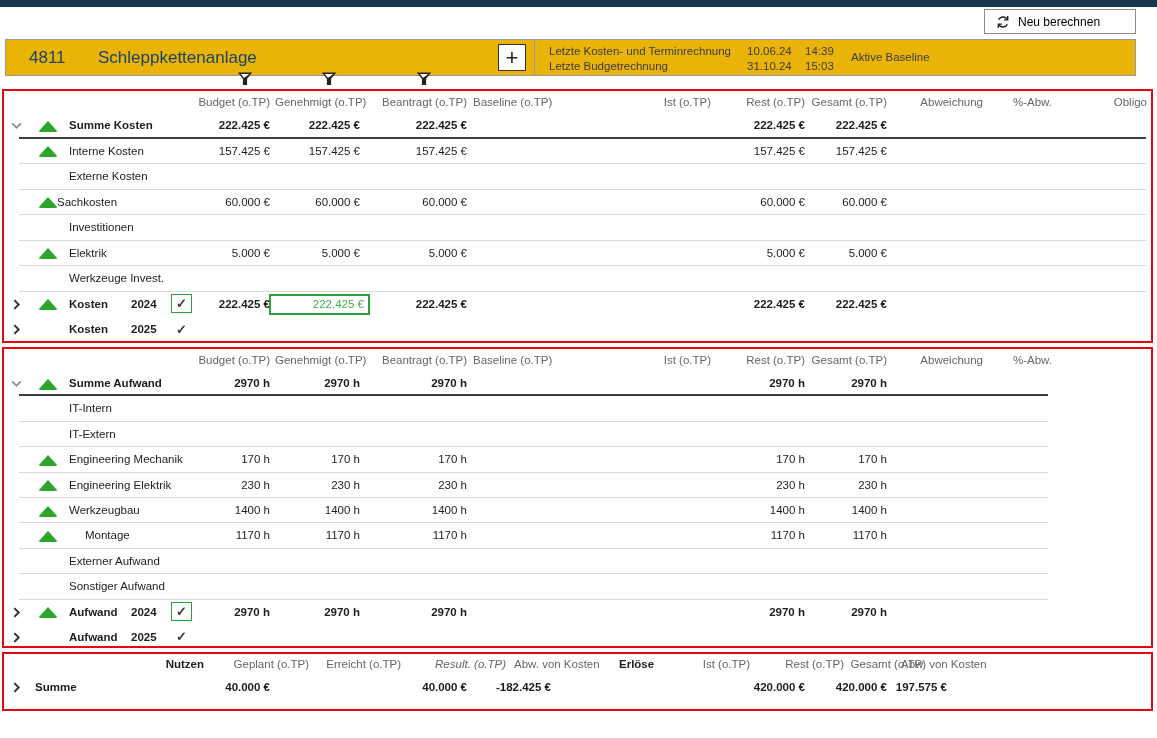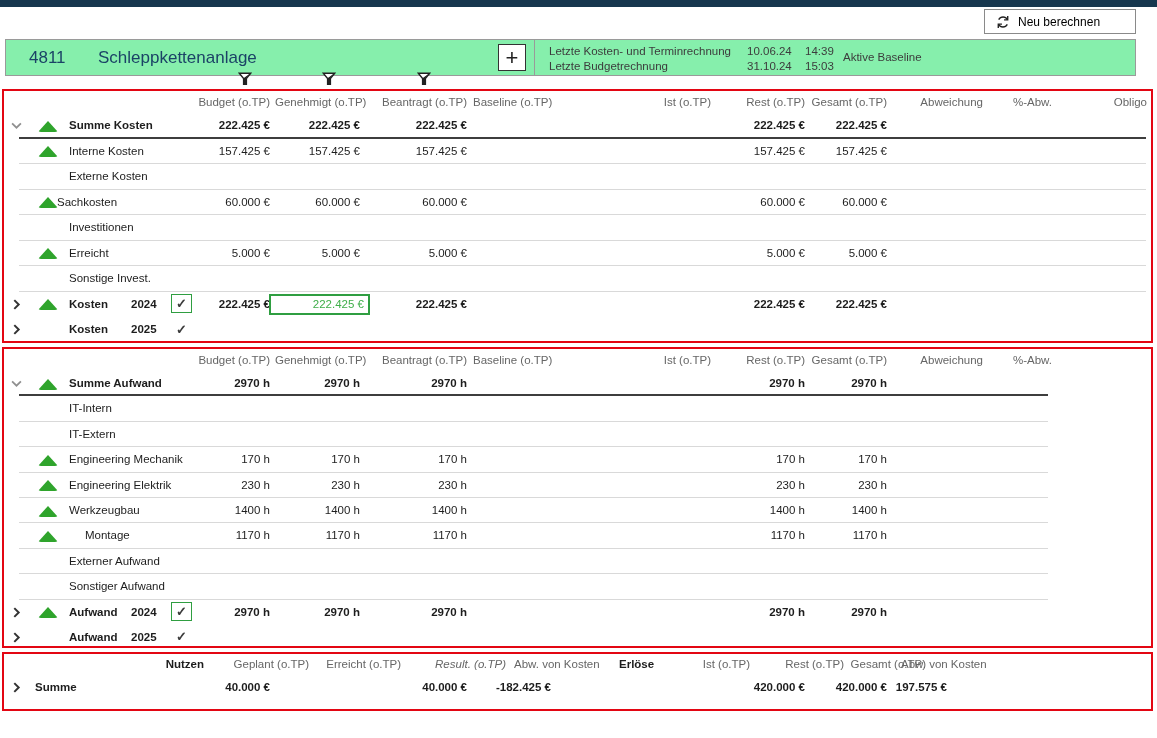--- a/index.html
+++ b/index.html
@@ -6,32 +6,32 @@
   #app{position:relative;width:1157px;height:738px;background:#fff;overflow:hidden;
        font-family:"Liberation Sans",sans-serif;color:#1d1d1d;}
   
   .topbar{position:absolute;left:0;top:0;width:100%;height:7px;background:#17374e;}
   
   .recalc{position:absolute;left:984px;top:9px;width:152px;height:25px;background:#fff;
           border:1px solid #8a8a8a;display:flex;align-items:center;gap:7px;padding:0 0 0 10px;
           box-sizing:border-box;font-size:12px;cursor:pointer;}
   
   .hdr{position:absolute;left:5px;top:39px;width:1131px;height:37px;border:1px solid #9a9a9a;
-       background:#86efac;box-sizing:border-box;}
+       background:#eab308;box-sizing:border-box;}
   .projnum{position:absolute;left:23px;top:8px;font-size:17px;color:#1b4366;}
   .projtitle{position:absolute;left:92px;top:8px;font-size:17px;color:#1b4366;}
   .plusbtn{position:absolute;left:492px;top:4px;width:28px;height:27px;border:1.5px solid #333;
            box-sizing:border-box;display:flex;align-items:center;justify-content:center;
            font-size:22px;font-weight:300;color:#222;cursor:pointer;background:#fff;}
   .hinfo{position:absolute;left:528px;top:0;bottom:0;right:0;border-left:1px solid #9a9a9a;}
   .ilabel{position:absolute;left:14px;font-size:11.5px;color:#3c3c3c;line-height:14px;}
   .idate{position:absolute;left:212px;font-size:11.5px;color:#3c3c3c;line-height:14px;}
   .itime{position:absolute;left:270px;font-size:11.5px;color:#3c3c3c;line-height:14px;}
   .r1{top:4px;} .r2{top:19px;}
-  .baseline{position:absolute;left:308px;top:11px;font-size:11.5px;color:#3c3c3c;}
+  .baseline{position:absolute;left:316px;top:11px;font-size:11.5px;color:#3c3c3c;}
   
   .redbox{position:absolute;border:2.5px solid #e30613;box-sizing:border-box;pointer-events:none;z-index:5;}
   #red1{left:2px;top:89px;width:1151px;height:254px;}
   #red2{left:2px;top:347px;width:1151px;height:301px;}
   #red3{left:2px;top:652px;width:1151px;height:59px;}
   
   .filter{position:absolute;top:72px;width:14px;height:14px;cursor:pointer;z-index:6;}
   
   .tbl{position:absolute;left:5px;}
   .trow{position:relative;width:100%;}
@@ -157,29 +157,29 @@
         <div class="cell vcell" style="left: 270px; width: 85px;">60.000 €</div>
         <div class="cell vcell" style="left: 372px; width: 90px;">60.000 €</div>
         <div class="cell vcell" style="left: 718px; width: 82px;">60.000 €</div>
         <div class="cell vcell" style="left: 806px; width: 76px;">60.000 €</div>
       </div>
       <div class="trow" style="height: 25.5px; line-height: 25.5px;">
         <span class="rlabel" style="left: 64px;">Investitionen</span>
       </div>
       <div class="trow" style="height: 25.5px; line-height: 25.5px;">
         <span class="tri"></span>
-        <span class="rlabel" style="left: 64px;">Erreicht</span>
+        <span class="rlabel" style="left: 64px;">Elektrik</span>
         <div class="cell vcell" style="left: 180px; width: 85px;">5.000 €</div>
         <div class="cell vcell" style="left: 270px; width: 85px;">5.000 €</div>
         <div class="cell vcell" style="left: 372px; width: 90px;">5.000 €</div>
         <div class="cell vcell" style="left: 718px; width: 82px;">5.000 €</div>
         <div class="cell vcell" style="left: 806px; width: 76px;">5.000 €</div>
       </div>
       <div class="trow" style="height: 25.5px; line-height: 25.5px;">
-        <span class="rlabel" style="left: 64px;">Sonstige Invest.</span>
+        <span class="rlabel" style="left: 64px;">Werkzeuge Invest.</span>
       </div>
       <div class="trow nosep" style="height: 25.5px; line-height: 25.5px;">
         <span class="chev">
           <svg width="11" height="11" viewBox="0 0 8 10">
             <polyline points="2,1 6,5 2,9" fill="none" stroke="#333" stroke-width="1.8"></polyline>
           </svg>
         </span>
         <span class="tri"></span>
         <span class="rlabel b" style="left: 64px;">Kosten</span>
         <span class="ryear b">2024</span>

